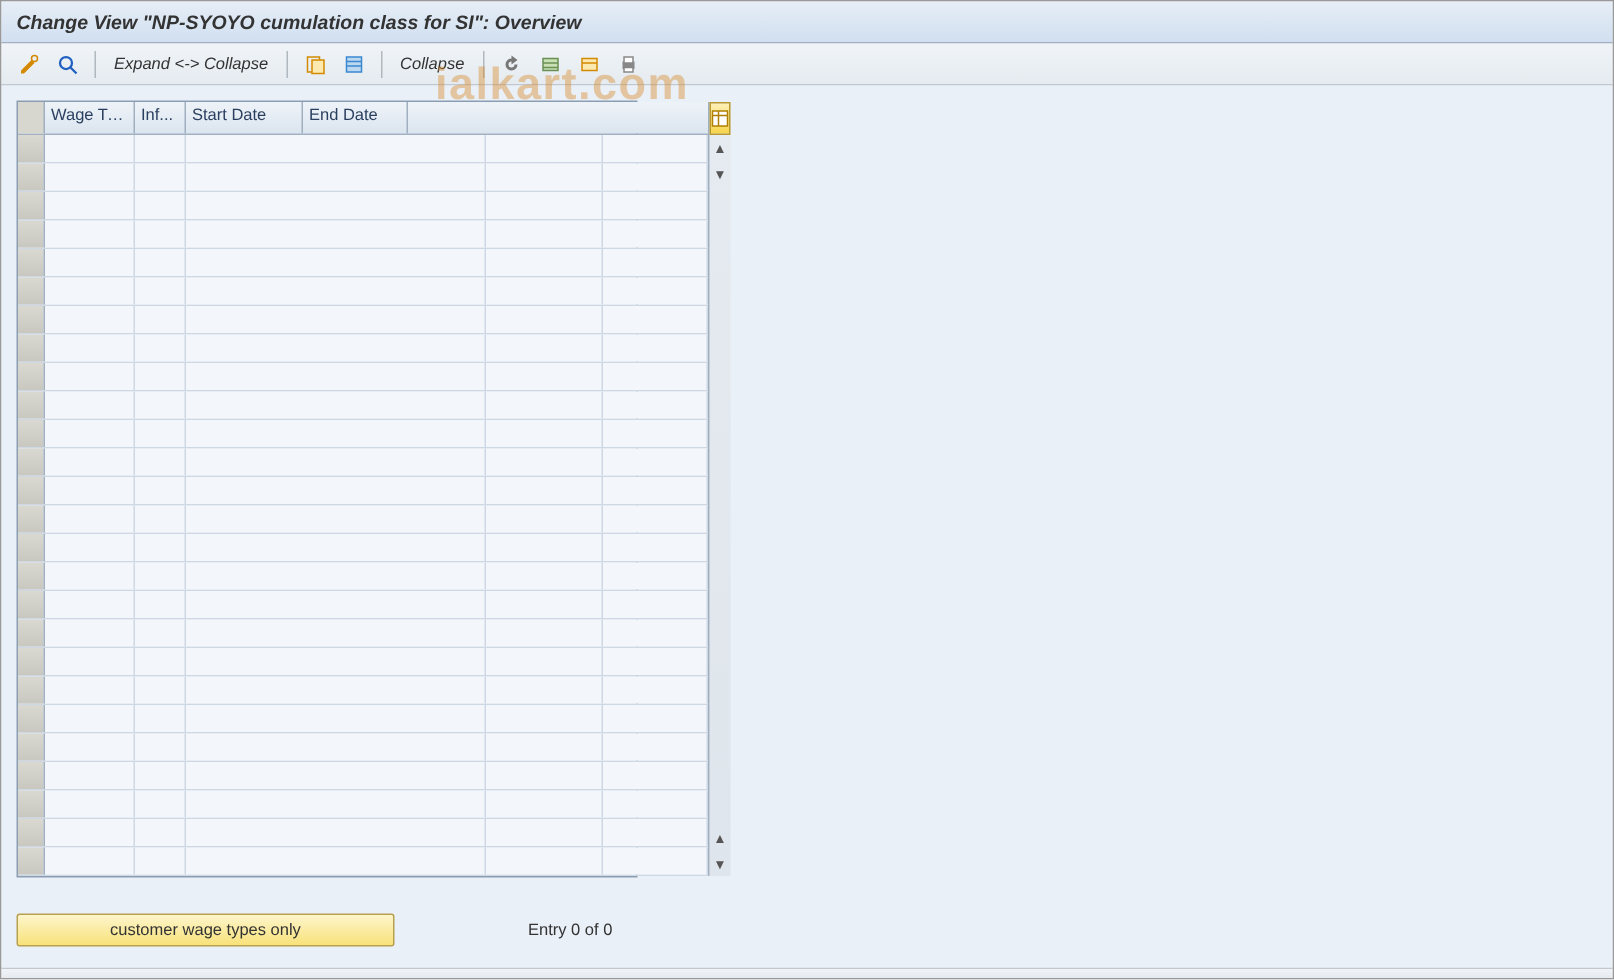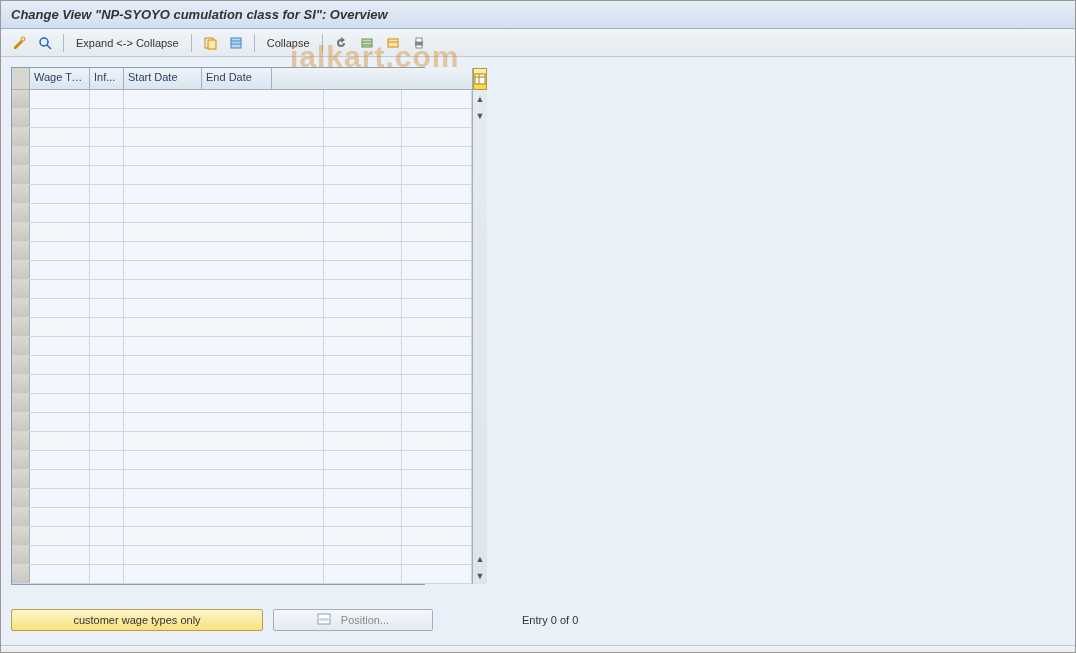--- a/index.html
+++ b/index.html
@@ -46,20 +46,21 @@
       height: 20px;
       cursor: pointer;
       border: 1px solid transparent;
     }
     .tb-sep { width: 1px; height: 18px; background: #b0b8c0; margin: 0 2px; }
     .tb-label {
       font-size: 11px;
       color: #333;
       cursor: pointer;
       padding: 2px 4px;
+      font-style: italic;
     }
     .content {
       flex: 1;
       padding: 10px;
       position: relative;
       background: #eaf0f7;
     }
     .watermark2 {
       position: absolute;
       top: 40px;
@@ -498,29 +499,20 @@
         <div class="scroll-track"></div>
         <div class="scroll-btn">▲</div>
         <div class="scroll-btn">▼</div>
       </div>
     </div>
 
     <div class="bottom-bar">
       <span class="btn btn-wide">
         <span>customer wage types only</span>
       </span>
-      <span class="btn btn-pos">
-        <span class="pos-icon">
-          <svg width="16" height="14">
-              <rect x="1" y="1" width="12" height="10" fill="#fff" stroke="#8a9db3"></rect>
-              <rect x="1" y="5" width="12" height="3" fill="#cde"></rect>
-            </svg>
-        </span>
-        <span>Position...</span>
-      </span>
       <span class="entry-count">Entry 0 of 0</span>
     </div>
 
   </div>
 
   <div class="status-bar"></div>
 
 </div>
 
 </body></html>

